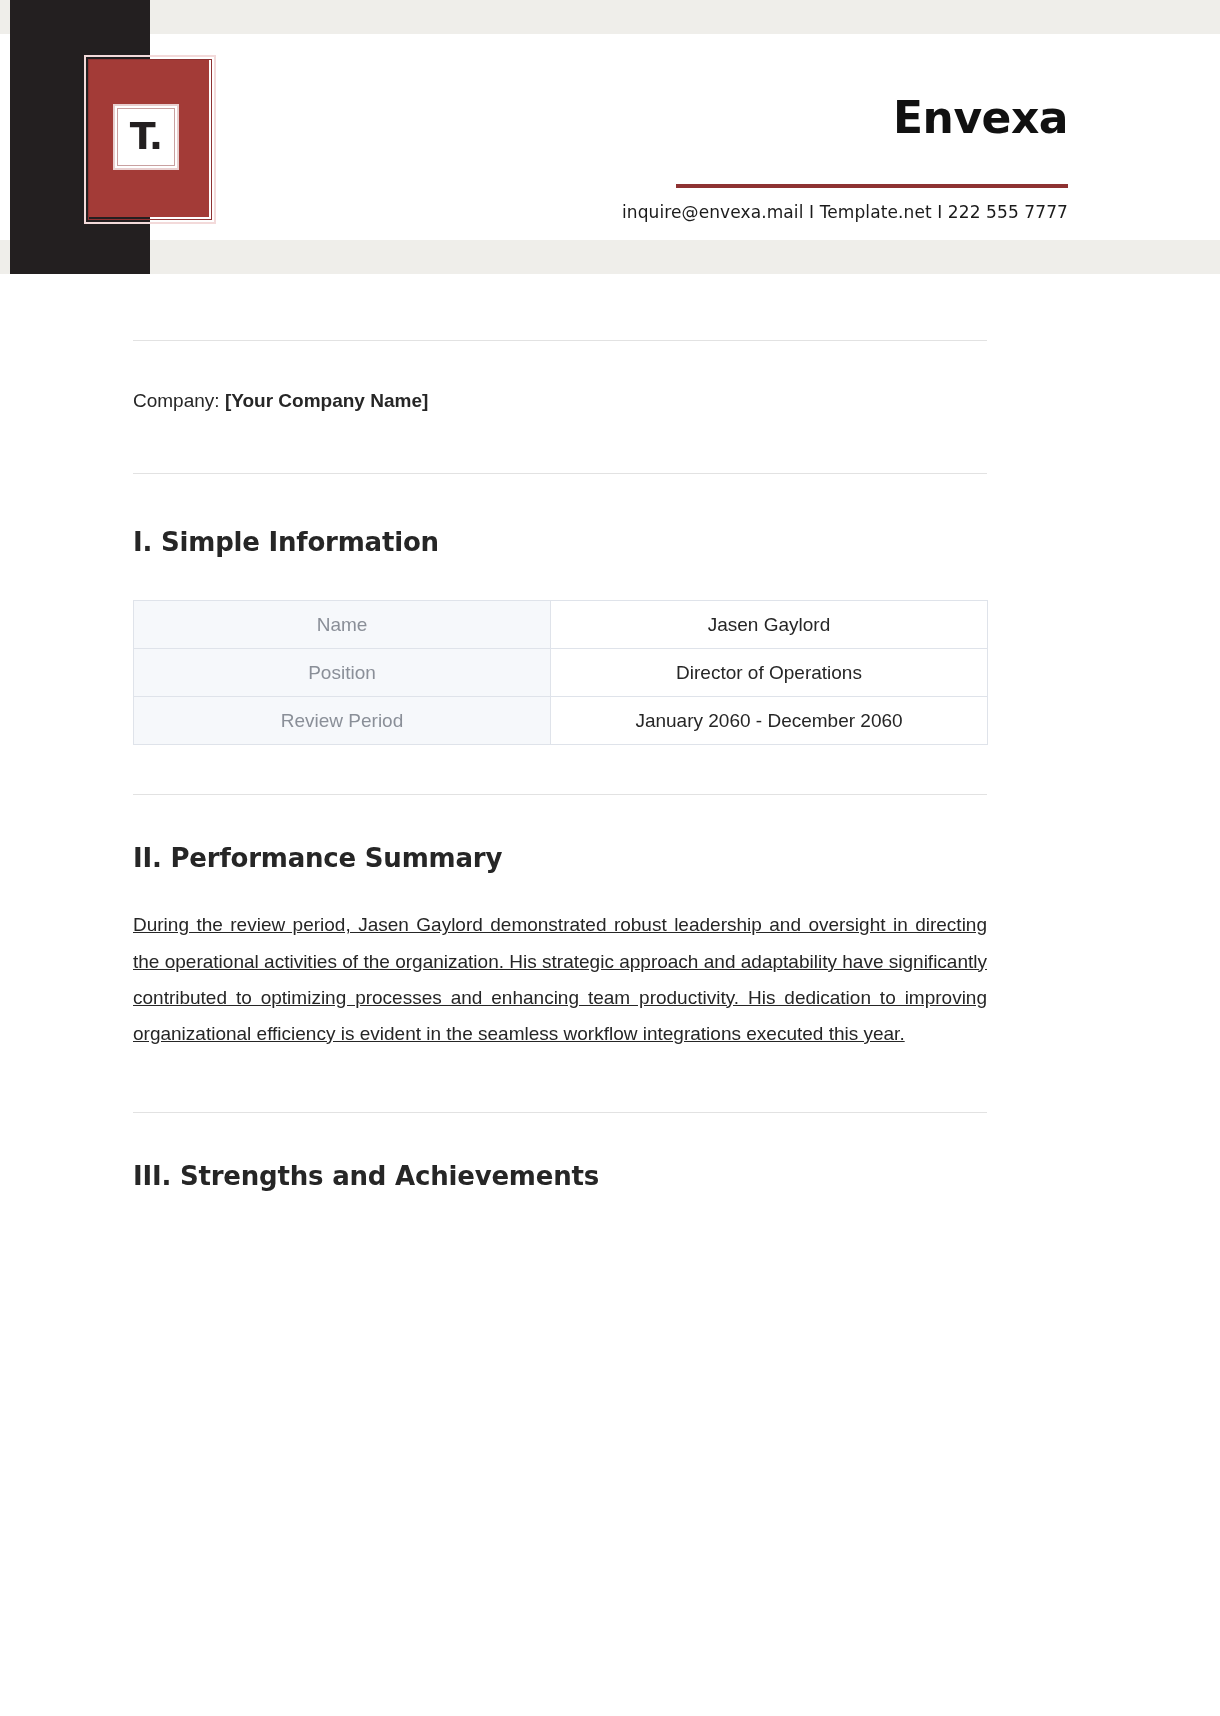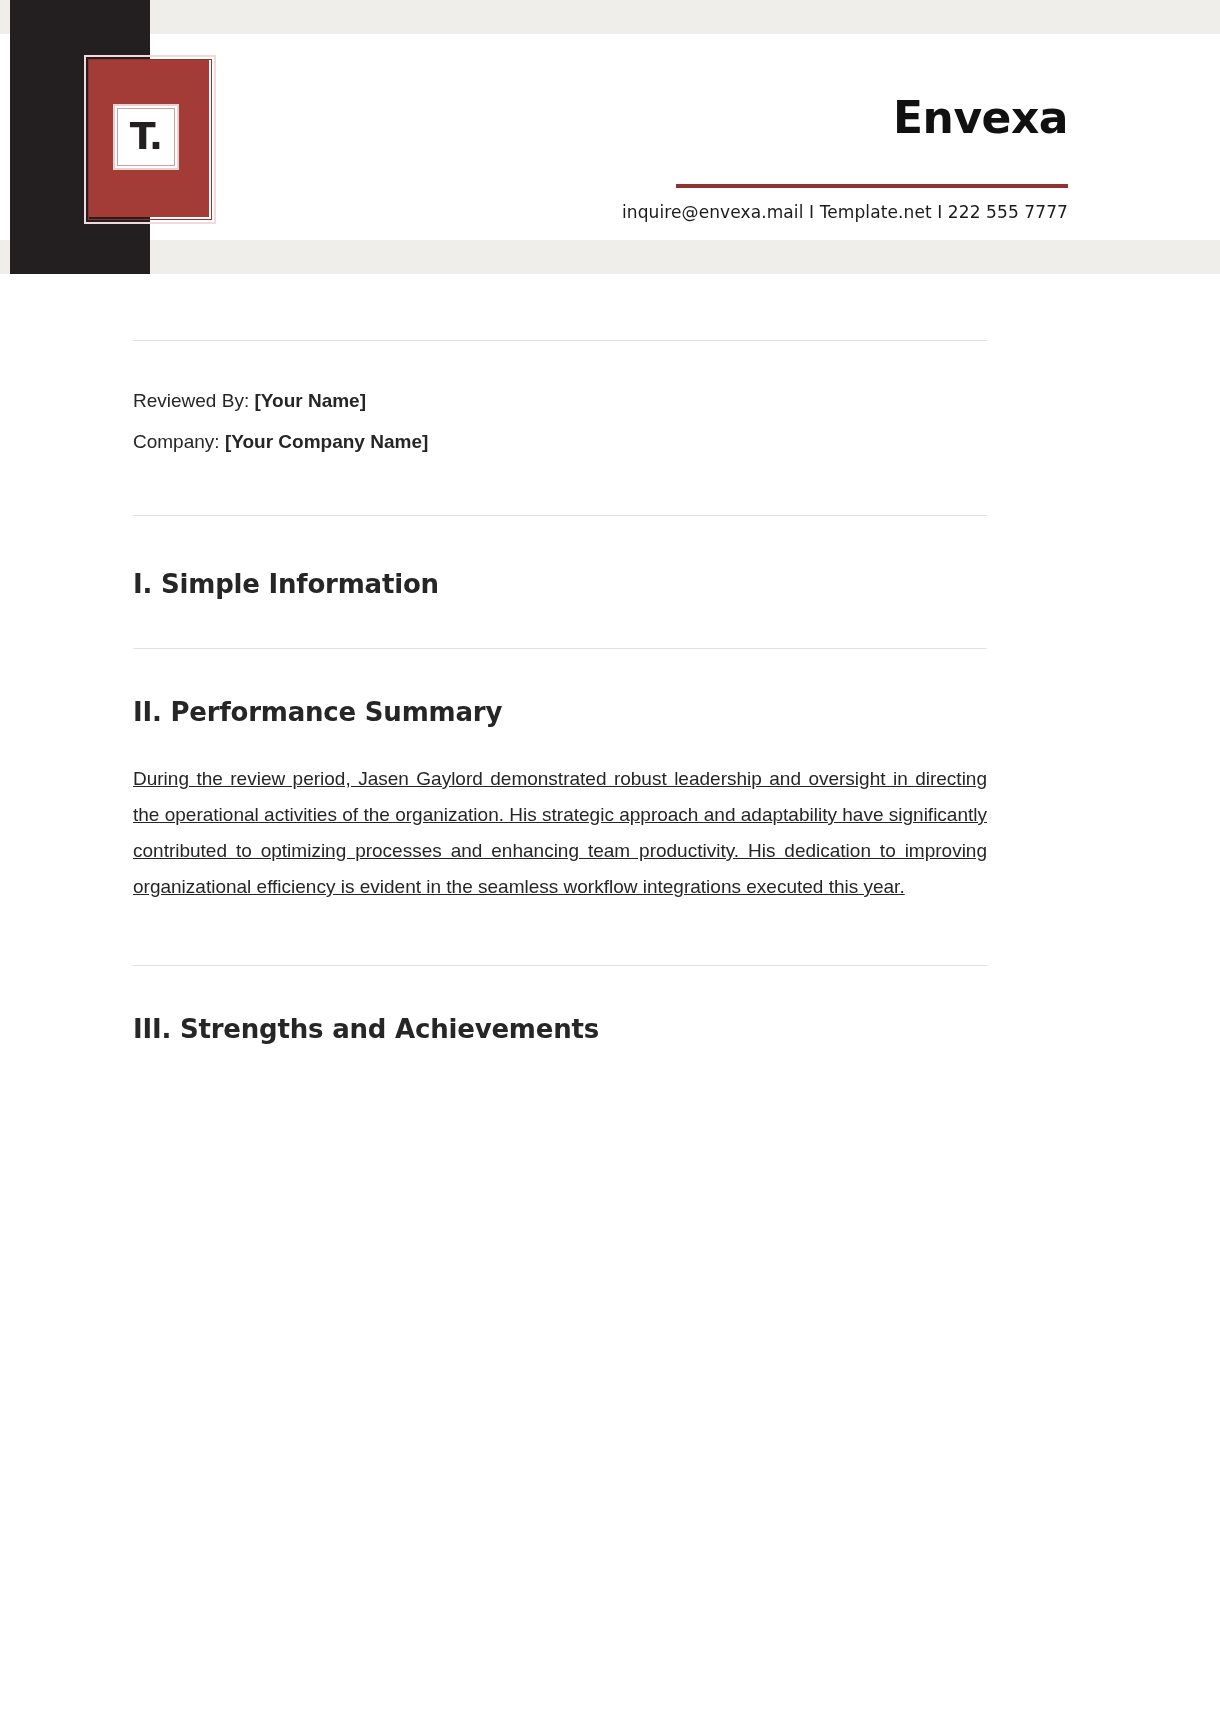--- a/index.html
+++ b/index.html
@@ -279,33 +279,45 @@
     <div class="brand-contact">inquire@envexa.mail  I  Template.net  I  222 555 7777</div>
   </div>
 
   <div class="content">
 
 
     <div class="divider div-title"></div>
 
     <div class="meta-wrap">
       <div class="meta-line">
-        <span class="meta-label">Reviewed By:</span>
-        <span class="meta-value">[Your Name]</span>
-      </div>
-      <div class="meta-line">
         <span class="meta-label">Company:</span>
         <span class="meta-value">[Your Company Name]</span>
       </div>
     </div>
 
     <div class="divider div-meta"></div>
 
     <div class="section-heading sec-1">I. Simple Information</div>
 
+    <table class="info-table">
+      <tbody>
+        <tr>
+          <td class="cell-label">Name</td>
+          <td class="cell-value">Jasen Gaylord</td>
+        </tr>
+        <tr>
+          <td class="cell-label">Position</td>
+          <td class="cell-value">Director of Operations</td>
+        </tr>
+        <tr>
+          <td class="cell-label">Review Period</td>
+          <td class="cell-value">January 2060 - December 2060</td>
+        </tr>
+      </tbody>
+    </table>
 
     <div class="divider div-table"></div>
 
     <div class="section-heading sec-2">II. Performance Summary</div>
 
     <p class="body-paragraph">During the review period, Jasen Gaylord demonstrated robust leadership and oversight in directing the operational activities of the organization. His strategic approach and adaptability have significantly contributed to optimizing processes and enhancing team productivity. His dedication to improving organizational efficiency is evident in the seamless workflow integrations executed this year.</p>
 
     <div class="divider div-summary"></div>
 
     <div class="section-heading sec-3">III. Strengths and Achievements</div>

